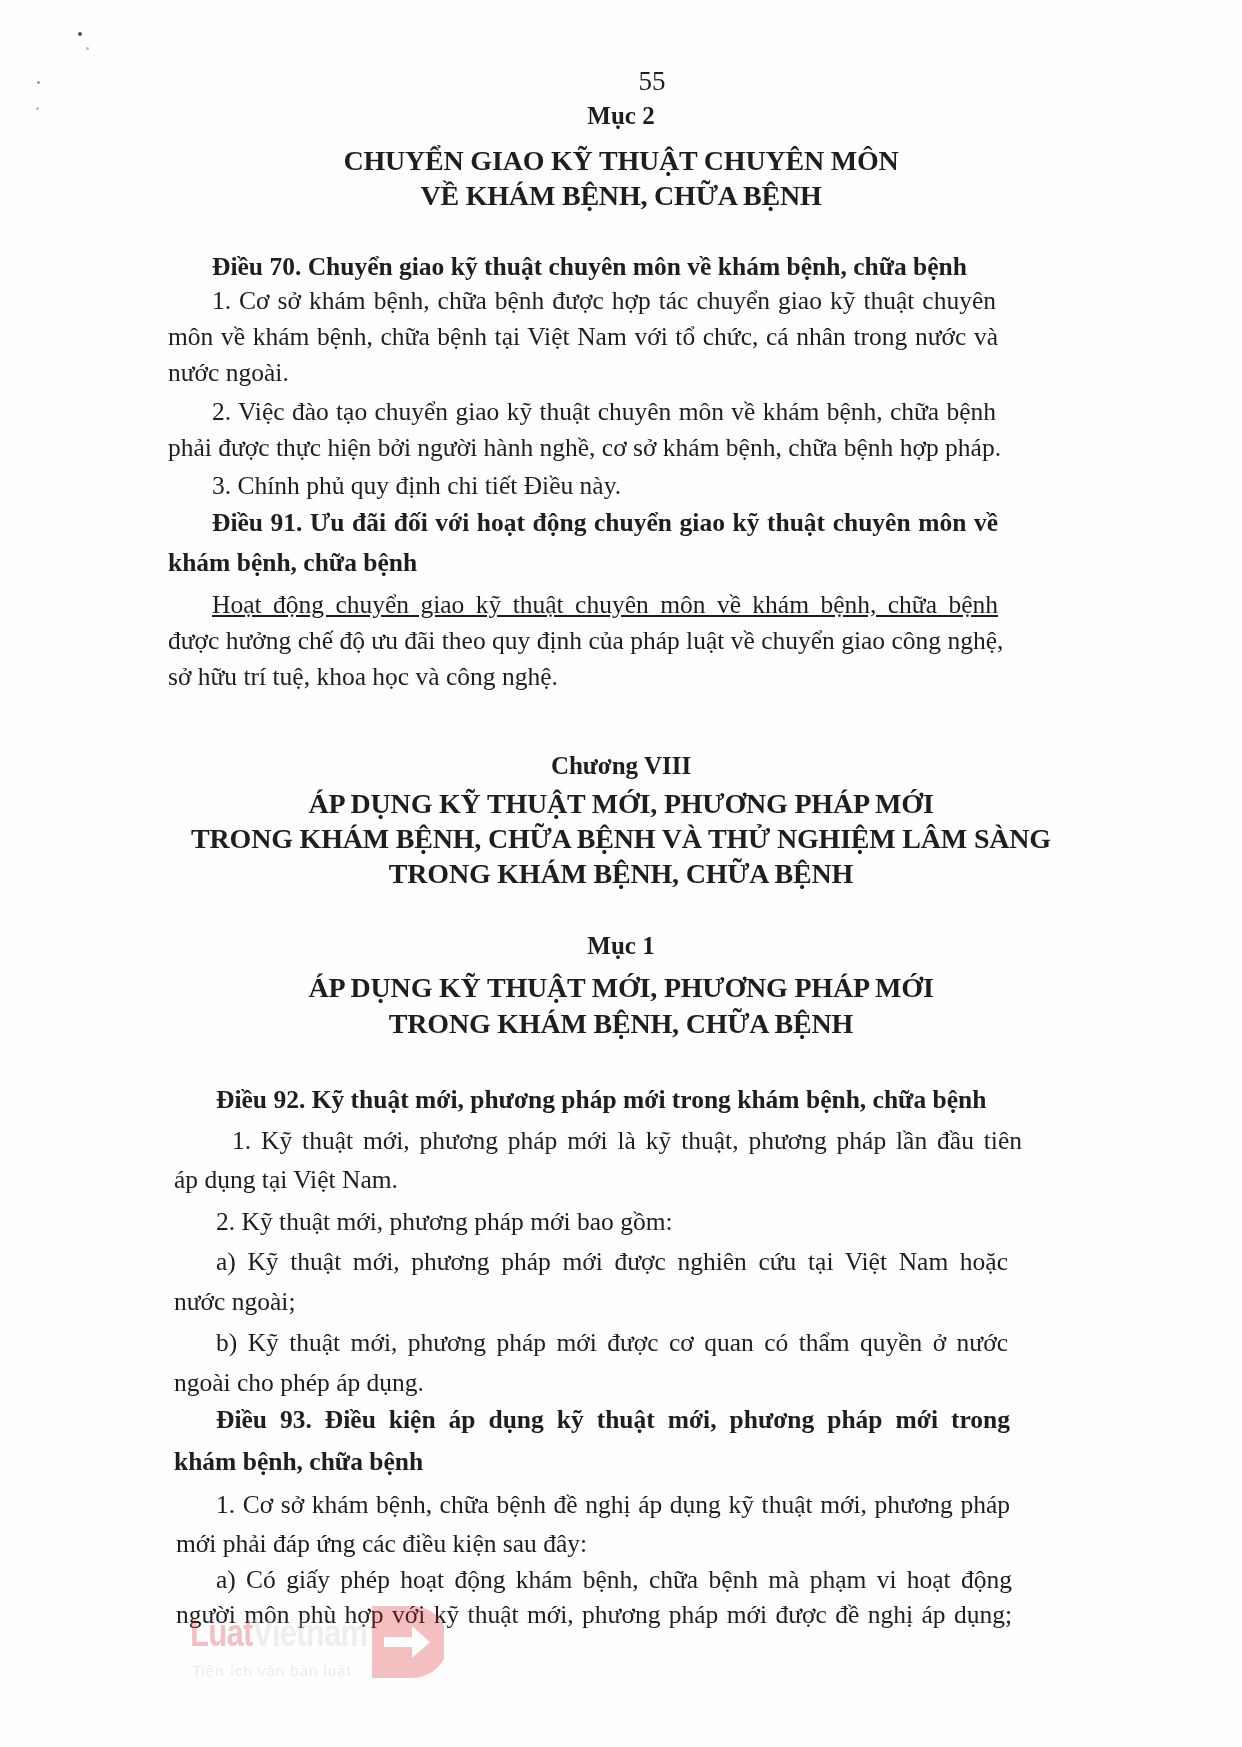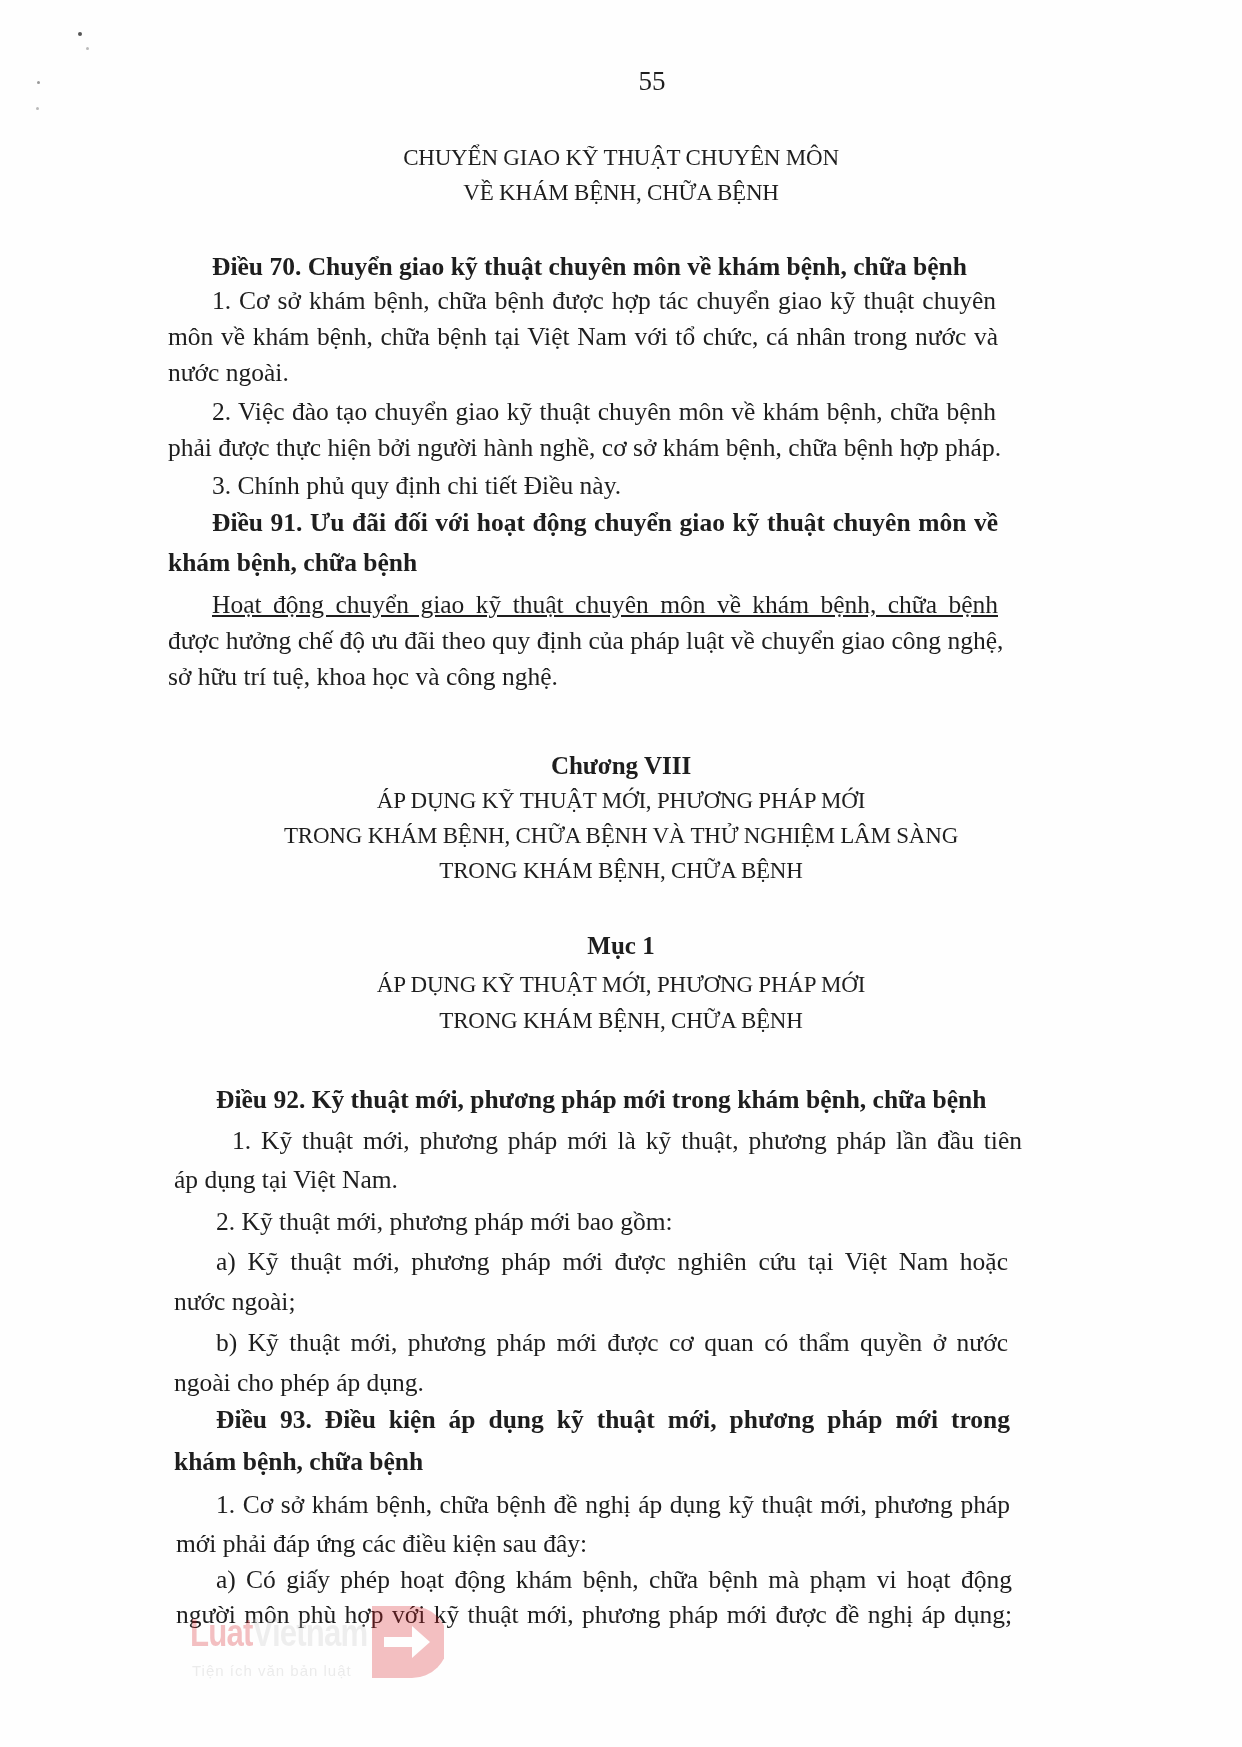--- a/index.html
+++ b/index.html
@@ -3,21 +3,21 @@
 <meta charset="utf-8">
 <style>
   html, body { margin: 0; padding: 0; background: #ffffff; }
   body { width: 1242px; height: 1747px; position: relative; overflow: hidden;
          font-family: "Liberation Serif", "DejaVu Serif", serif; color: #1e1e1e; }
   .page { position: absolute; left: 0; top: 0; width: 1242px; height: 1747px; background: #fefefe; }
   .speck { position: absolute; border-radius: 50%; background: #555; }
   .center { position: absolute; left: 0; width: 1242px; text-align: center; }
   .pagenum { top: 66px; font-size: 27px; padding-left: 31px; }
   .h-small { font-weight: bold; font-size: 25px; }
-  .h-cap { font-weight: normal; font-size: 23px; letter-spacing: -0.2px; }
+  .h-cap { font-weight: bold; font-size: 28px; letter-spacing: -0.2px; }
   .line { position: absolute; font-size: 25.5px; white-space: nowrap; }
   .bold { font-weight: bold; }
   .just { text-align: justify; text-align-last: justify; }
   .watermark { position: absolute; left: 190px; top: 1612px; width: 260px; height: 80px; opacity: 0.28; }
   .wm-brand { position: absolute; left: 0; top: 0; font-family: "Liberation Sans", sans-serif;
               font-weight: bold; font-size: 38px; letter-spacing: -1px; color: #d81f26; transform: scaleX(0.82); transform-origin: left top; }
   .wm-brand .viet { color: #c8c8c8; }
   .wm-tag { position: absolute; left: 2px; top: 50px; font-family: "Liberation Sans", sans-serif;
             font-size: 15px; color: #bbbbbb; letter-spacing: 1px; }
   .wm-arrow { position: absolute; left: 182px; top: -6px; width: 72px; height: 72px; }
@@ -27,20 +27,21 @@
 
 <div class="page">
 
   <div class="speck" style="left:78px;top:32px;width:4px;height:4px;"></div>
   <div class="speck" style="left:86px;top:47px;width:3px;height:3px;opacity:.4"></div>
   <div class="speck" style="left:37px;top:81px;width:3px;height:3px;opacity:.6"></div>
   <div class="speck" style="left:36px;top:107px;width:3px;height:3px;opacity:.4"></div>
 
   <div class="center pagenum">55</div>
 
+  <div class="center h-small" style="top:102px;">Mục 2</div>
   <div class="center h-cap" style="top:145px;">CHUYỂN GIAO KỸ THUẬT CHUYÊN MÔN</div>
   <div class="center h-cap" style="top:180px;">VỀ KHÁM BỆNH, CHỮA BỆNH</div>
 
   <div class="line bold" style="left:212px;top:252px;width:790px;">Điều 70. Chuyển giao kỹ thuật chuyên môn về khám bệnh, chữa bệnh</div>
   <div class="line just" style="left:212px;top:286px;width:784px;">1. Cơ sở khám bệnh, chữa bệnh được hợp tác chuyển giao kỹ thuật chuyên</div>
   <div class="line just" style="left:168px;top:322px;width:830px;">môn về khám bệnh, chữa bệnh tại Việt Nam với tổ chức, cá nhân trong nước và</div>
   <div class="line" style="left:168px;top:358px;">nước ngoài.</div>
   <div class="line just" style="left:212px;top:397px;width:784px;">2. Việc đào tạo chuyển giao kỹ thuật chuyên môn về khám bệnh, chữa bệnh</div>
   <div class="line just" style="left:168px;top:433px;width:830px;">phải được thực hiện bởi người hành nghề, cơ sở khám bệnh, chữa bệnh hợp pháp.</div>
   <div class="line" style="left:212px;top:471px;">3. Chính phủ quy định chi tiết Điều này.</div>

